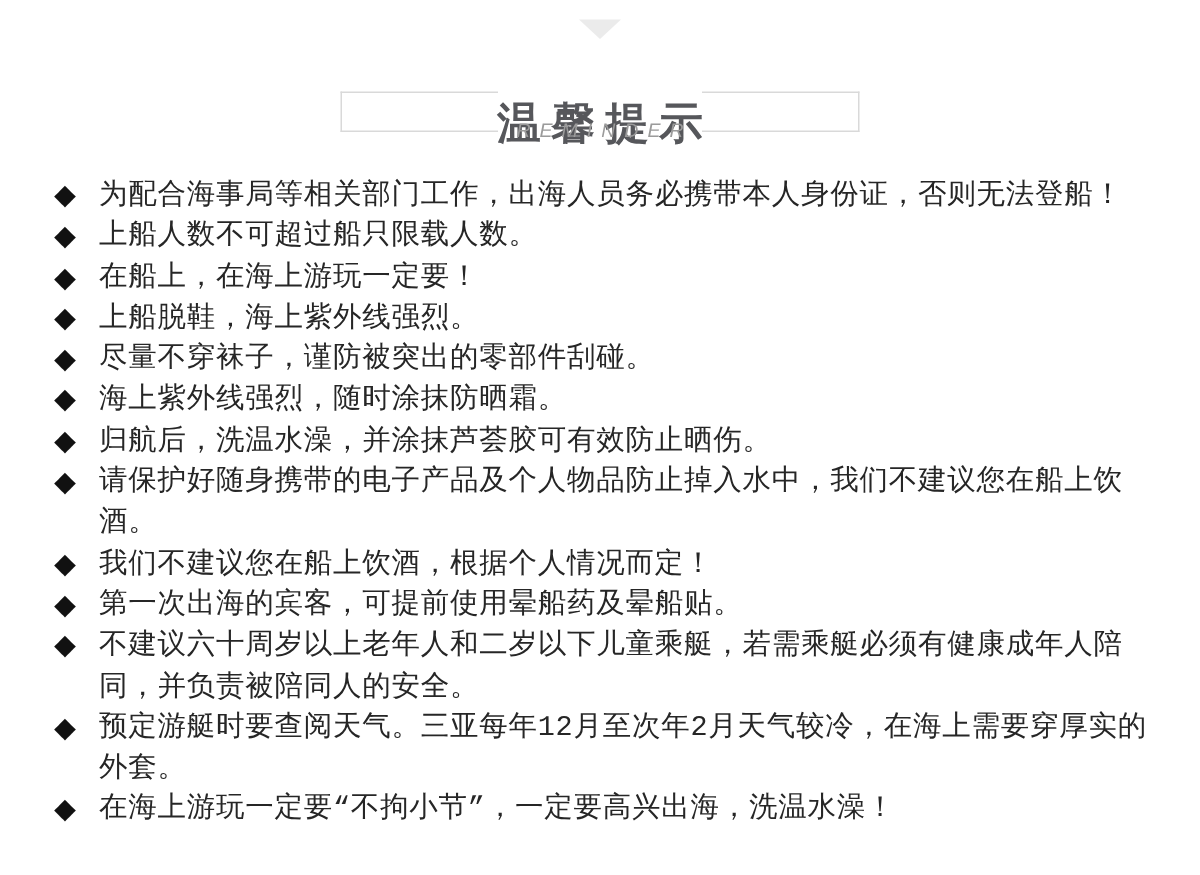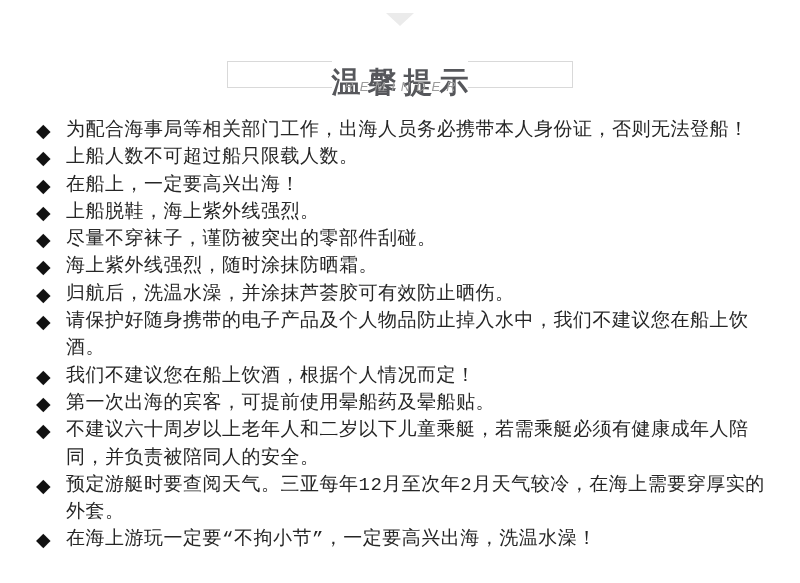--- a/index.html
+++ b/index.html
@@ -112,21 +112,21 @@
       <li class="tip">
         <span class="bullet">◆</span>
         <span class="tip-text">为配合海事局等相关部门工作，出海人员务必携带本人身份证，否则无法登船！</span>
       </li>
       <li class="tip">
         <span class="bullet">◆</span>
         <span class="tip-text">上船人数不可超过船只限载人数。</span>
       </li>
       <li class="tip">
         <span class="bullet">◆</span>
-        <span class="tip-text">在船上，一定要高兴出海！</span>
+        <span class="tip-text">在船上，在海上游玩一定要！</span>
       </li>
       <li class="tip">
         <span class="bullet">◆</span>
         <span class="tip-text">上船脱鞋，海上紫外线强烈。</span>
       </li>
       <li class="tip">
         <span class="bullet">◆</span>
         <span class="tip-text">尽量不穿袜子，谨防被突出的零部件刮碰。</span>
       </li>
       <li class="tip">

